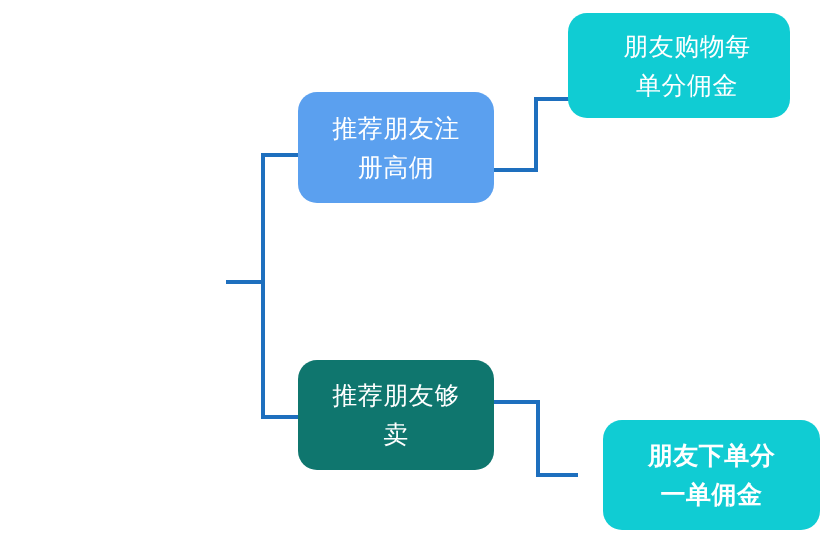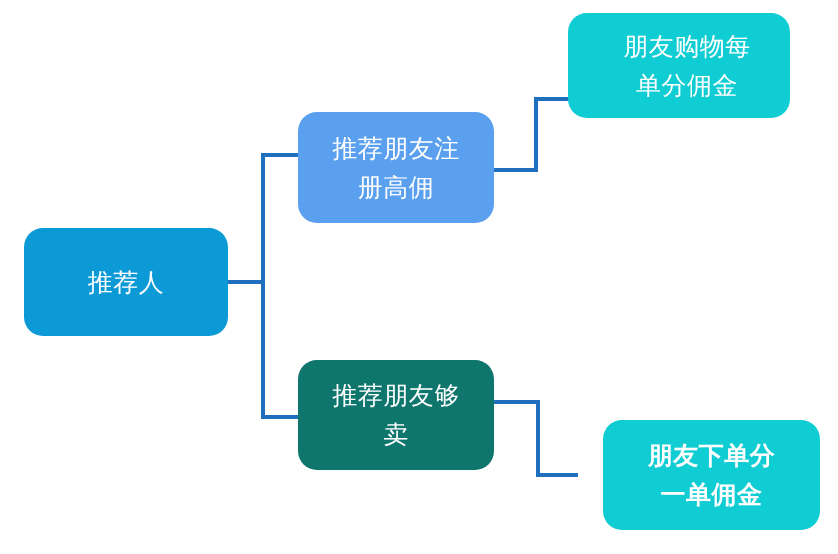--- a/index.html
+++ b/index.html
@@ -55,25 +55,22 @@
   <div class="conn conn-h" style="left:261px; top:415px; width:40px;"></div>
 
   <div class="conn conn-h" style="left:492px; top:168px; width:46px;"></div>
   <div class="conn conn-v" style="left:534px; top:97px; height:75px;"></div>
   <div class="conn conn-h" style="left:534px; top:97px; width:38px;"></div>
 
   <div class="conn conn-h" style="left:492px; top:400px; width:48px;"></div>
   <div class="conn conn-v" style="left:536px; top:400px; height:77px;"></div>
   <div class="conn conn-h" style="left:536px; top:473px; width:42px;"></div>
 
-  <div class="node" style="left:24px; top:228px; width:204px; height:108px; background:#0c9ad7;">
-    <span class="node-label">推荐人</span>
-  </div>
 
-  <div class="node" style="left:298px; top:112px; width:196px; height:111px; background:#5ba0ef;">
+  <div class="node" style="left:298px; top:92px; width:196px; height:111px; background:#5ba0ef;">
     <span class="node-label">推荐朋友注
 册高佣</span>
   </div>
 
   <div class="node" style="left:298px; top:360px; width:196px; height:110px; background:#0f766e;">
     <span class="node-label">推荐朋友够
 卖</span>
   </div>
 
   <div class="node" style="left:568px; top:13px; width:222px; height:105px; background:#10ccd3;padding-left:16px;">

